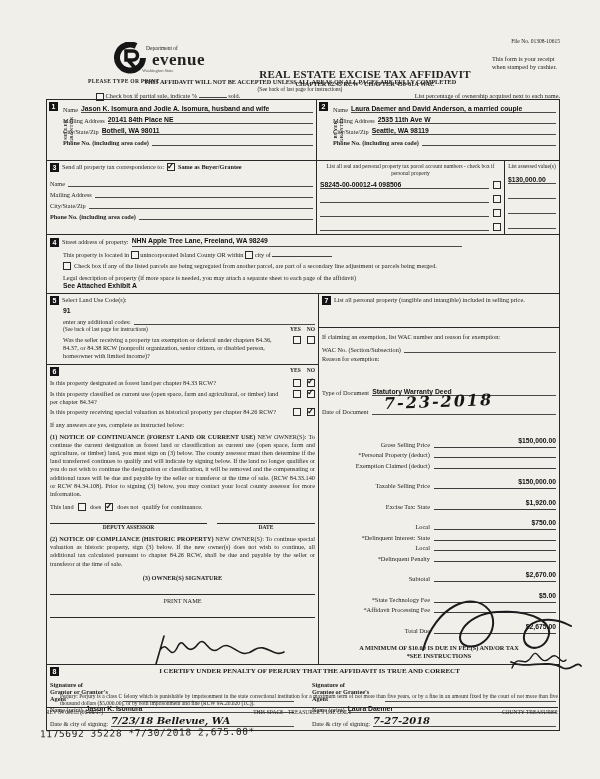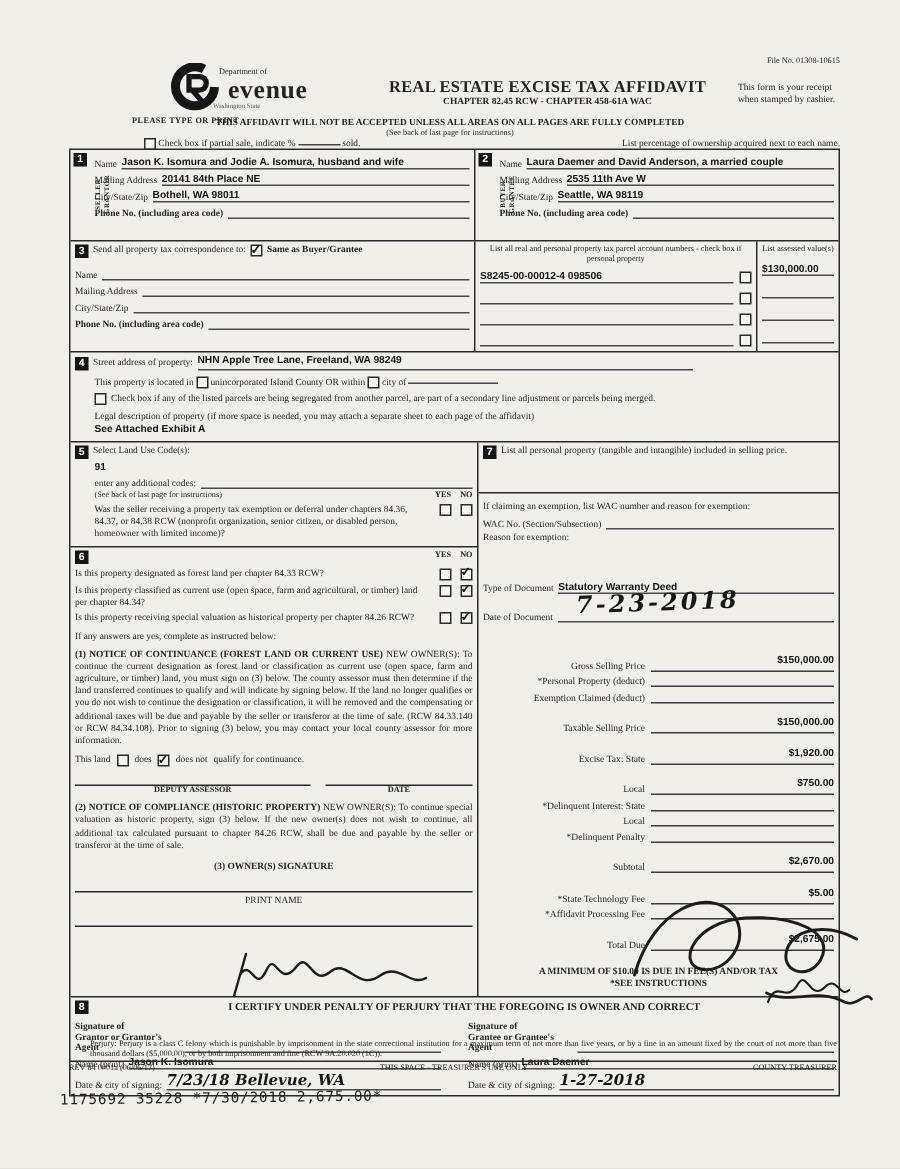--- a/index.html
+++ b/index.html
@@ -53,21 +53,21 @@
         <path d="M24 4 A13 13 0 1 0 31 16" fill="none" stroke="#161616" stroke-width="6"></path>
         <path d="M14 9 h7 a4.5 4.5 0 0 1 0 9 h-7 z M16 18 l8 9" fill="none" stroke="#161616" stroke-width="3.5"></path>
       </svg>
       <span class="abs t5" style="left:34px;top:3px;">Department of</span>
       <span class="abs" style="left:40px;top:8px;font-size:17px;font-weight:bold;letter-spacing:.5px;">evenue</span>
       <span class="abs" style="left:30px;top:26px;font-size:4.5px;color:#555;">Washington State</span>
     </div>
     <div class="t5 b" style="margin-top:2px;margin-left:-24px;letter-spacing:.3px;">PLEASE TYPE OR PRINT</div>
   </div>
 
-  <div class="abs ctr" style="left:240px;top:52px;width:250px;">
+  <div class="abs ctr" style="left:240px;top:68px;width:250px;">
     <div class="b" style="font-size:11px;letter-spacing:.2px;">REAL ESTATE EXCISE TAX AFFIDAVIT</div>
     <div class="b t6">CHAPTER 82.45 RCW - CHAPTER 458-61A WAC</div>
   </div>
 
   <div class="abs t6" style="left:492px;top:55px;width:80px;">
     <div>This form is your receipt</div>
     <div>when stamped by cashier.</div>
   </div>
 
   <div class="abs ctr b" style="left:80px;top:78px;width:440px;font-size:6.2px;">THIS AFFIDAVIT WILL NOT BE ACCEPTED UNLESS ALL AREAS ON ALL PAGES ARE FULLY COMPLETED</div>
@@ -408,21 +408,21 @@
 
         <div class="t6 b ctr" style="margin-top:10px;">A MINIMUM OF $10.00 IS DUE IN FEE(S) AND/OR TAX</div>
         <div class="t6 b ctr">*SEE INSTRUCTIONS</div>
       </div>
     </div>
 
     <div class="row">
       <div class="cell" style="flex:1;">
         <div style="display:flex;gap:4px;align-items:center;justify-content:flex-start;" class="t7 b">
           <span class="badge">8</span>
-          <span style="flex:1;text-align:center;">I CERTIFY UNDER PENALTY OF PERJURY THAT THE FOREGOING IS OWNER AND CORRECT</span>
+          <span style="flex:1;text-align:center;">I CERTIFY UNDER PENALTY OF PERJURY THAT THE AFFIDAVIT IS TRUE AND CORRECT</span>
         </div>
         <div style="display:flex;gap:18px;margin-top:3px;">
           <div style="flex:1;">
             <div class="fieldline">
               <span class="lbl b" style="white-space:normal;width:70px;">
                 <span>Signature of</span><br>
                 <span>Grantor or Grantor's Agent</span>
               </span>
               <span class="fl" style="min-height:14px;"></span>
             </div>
@@ -449,21 +449,21 @@
             </div>
             <div class="fieldline">
                 <span class="lbl">Name (print)</span>
               <span class="fl">
                   <span class="val">Laura Daemer</span>
                 </span>
               </div>
             <div class="fieldline">
                 <span class="lbl">Date &amp; city of signing:</span>
               <span class="fl">
-                  <span class="hand" style="font-size:10px;">1-27-2018</span>
+                  <span class="hand" style="font-size:10px;">7-27-2018</span>
                 </span>
               </div>
           </div>
         </div>
       </div>
     </div>
   </div>
 
   <div class="abs t5" style="left:60px;top:693px;width:498px;text-align:justify;">Perjury: Perjury is a class C felony which is punishable by imprisonment in the state correctional institution for a maximum term of not more than five years, or by a fine in an amount fixed by the court of not more than five thousand dollars ($5,000.00), or by both imprisonment and fine (RCW 9A.20.020 (1C)).</div>
   <div class="abs footrow t5" style="left:46px;top:707px;width:512px;">

